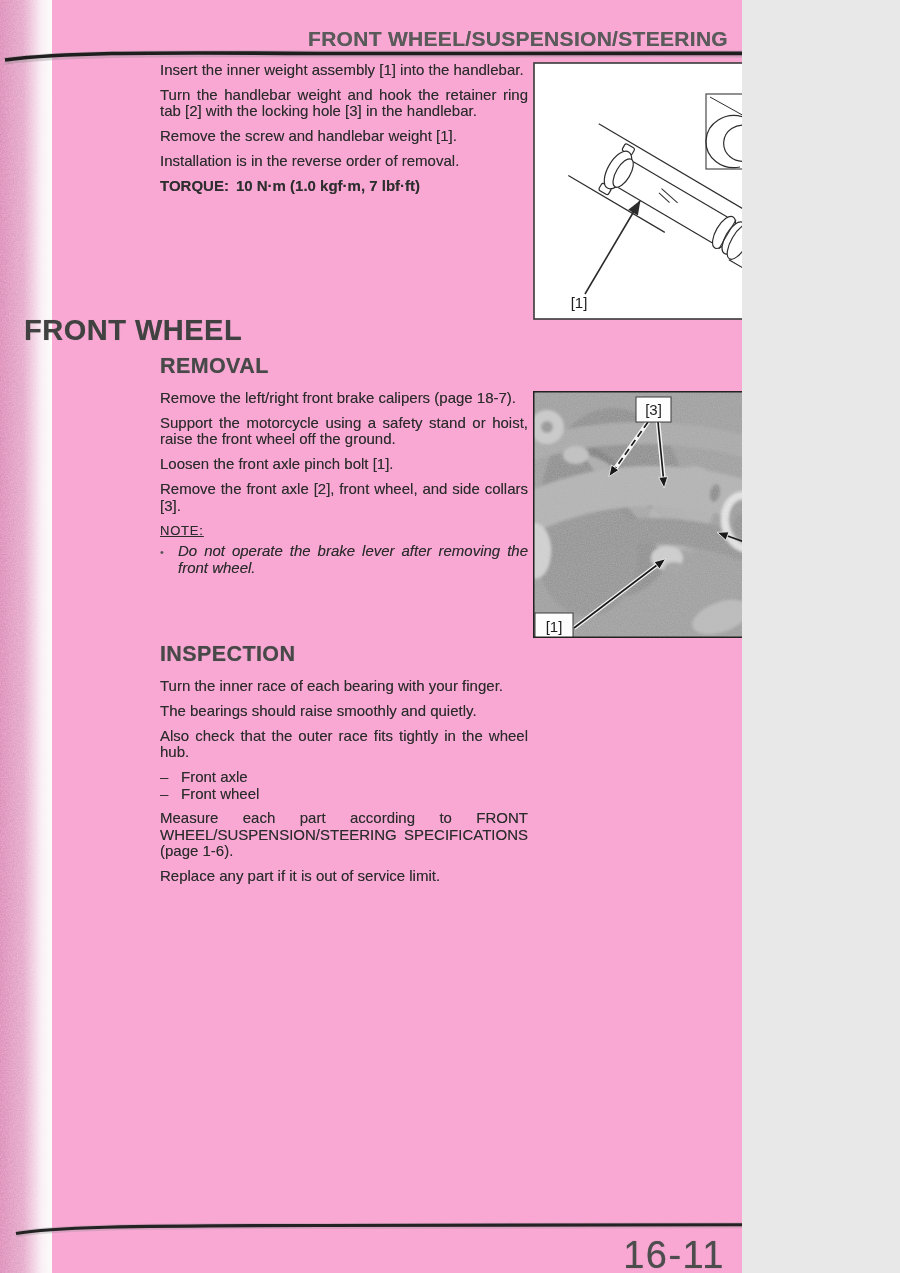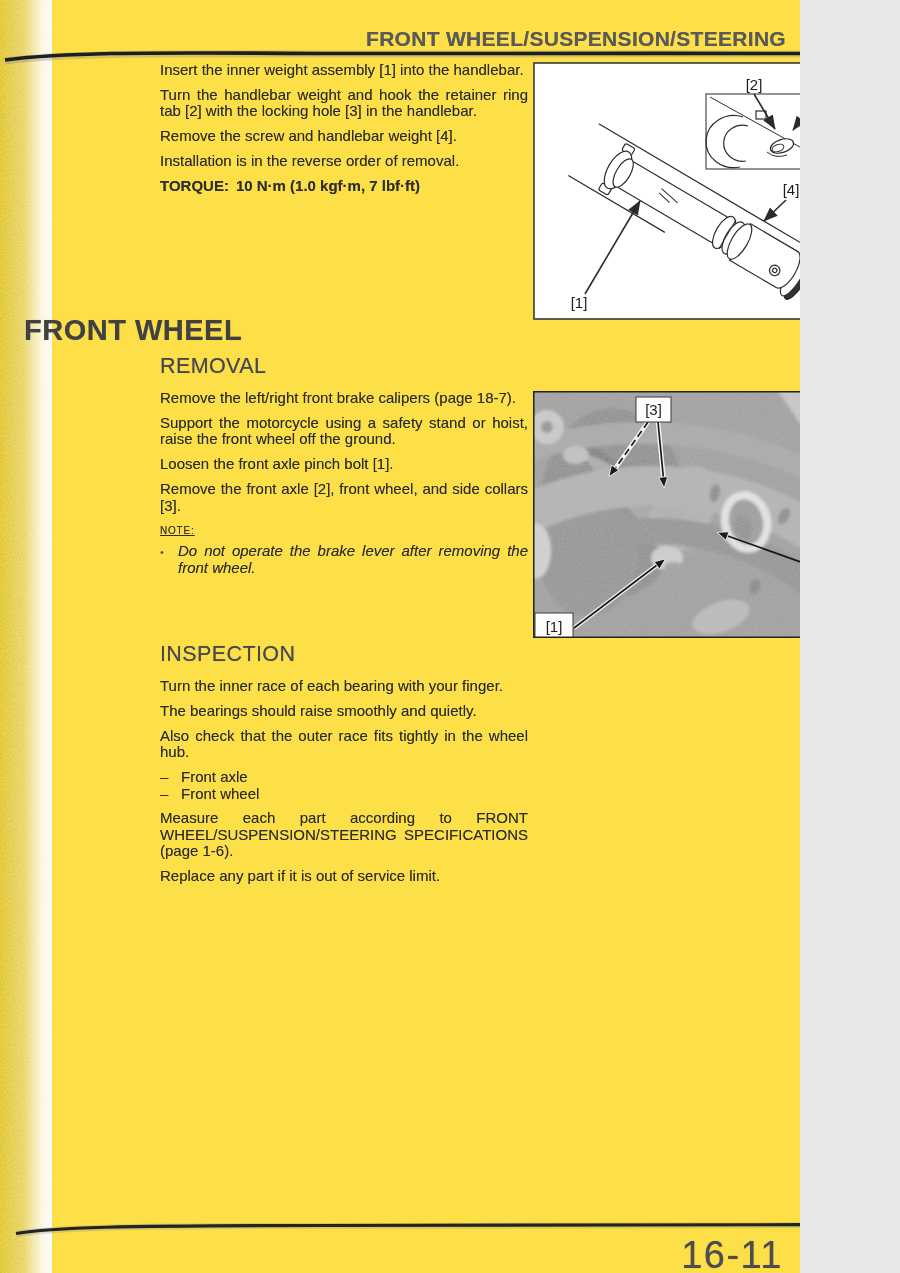--- a/index.html
+++ b/index.html
@@ -1,18 +1,18 @@
 <!DOCTYPE html>
 <html><head>
 <meta charset="utf-8">
 <style>
   html,body{margin:0;padding:0;background:#e8e8e8;}
   #page{
-    position:relative; width:800px; height:1273px;
-    background:#fde047; overflow:hidden;
+    position:relative; width:742px; height:1273px;
+    background:#f9a8d4; overflow:hidden;
     font-family:"Liberation Sans","DejaVu Sans",sans-serif;
     color:#2b2b2b;
   }
   
   .noise-band{position:absolute;left:0;top:0;mix-blend-mode:multiply;opacity:.75;}
   .noise-fade{position:absolute;left:0;top:0;width:52px;height:1273px;
     background:linear-gradient(to right, rgba(255,255,255,0) 0%, rgba(255,255,255,.25) 45%, rgba(255,255,255,.85) 80%, #fcfcfb 100%);}
   
   .header-title{
     position:absolute; top:27px; right:14px;
@@ -33,23 +33,23 @@
   }
   .torque{font-weight:700; color:#2e2e2e; margin-top:2px;}
   .torque .tv{margin-left:7px;}
   h1,h2{text-shadow:0 0 .7px rgba(110,110,110,.85);}
   #fw-title{
     position:absolute; left:24px; top:315px; margin:0;
     font-size:29px; line-height:30px; font-weight:700; color:#414141; letter-spacing:.5px;
   }
   .subhead{
     margin:0 0 12px 0; font-size:21.5px; line-height:23px;
-    font-weight:400; color:#484848; letter-spacing:.4px;
-  }
-  .note-label{font-size:10px; line-height:17px; letter-spacing:.8px; margin:3px 0 4px 0;
+    font-weight:700; color:#484848; letter-spacing:.4px;
+  }
+  .note-label{font-size:13px; line-height:17px; letter-spacing:.8px; margin:3px 0 4px 0;
     text-shadow:0 0 .35px rgba(70,70,70,.55);text-decoration:underline;}
   .bullet-row{display:flex; margin:0 0 8.5px 0;}
   .bullet{width:18px; flex:0 0 18px; font-size:11px; line-height:16.4px; color:#555; padding-top:1px;}
   .bullet-row .p{flex:1; margin:0;font-style:italic;}
   .dash-list{margin:0 0 8.5px 0;}
   .dash-row{display:flex; font-size:15px; line-height:16.4px;
     text-shadow:0 0 .35px rgba(70,70,70,.55);}
   .dash{width:21px; flex:0 0 21px; color:#333;}
   
   .fig{position:absolute; left:533px;}
@@ -82,21 +82,21 @@
 
   <div class="header-title">FRONT WHEEL/SUSPENSION/STEERING</div>
   <svg class="header-rule" width="900" height="22">
     <path d="M5,17 C60,10 130,9 320,10 C520,11 700,9 894,10" fill="none" stroke="#8a8a8a" stroke-width="7" opacity="0.35"></path>
     <path d="M5,16 C60,9 130,8 320,9.5 C520,10.5 700,8.5 894,9.5" fill="none" stroke="#1e1e1e" stroke-width="3.6"></path>
   </svg>
 
   <div class="col" id="colA">
     <p class="p">Insert the inner weight assembly [1] into the handlebar.</p>
     <p class="p">Turn the handlebar weight and hook the retainer ring tab [2] with the locking hole [3] in the handlebar.</p>
-    <p class="p">Remove the screw and handlebar weight [4].</p>
+    <p class="p">Remove the screw and handlebar weight [1].</p>
     <p class="p">Installation is in the reverse order of removal.</p>
     <p class="p torque"><span>TORQUE:</span><span class="tv">10 N·m (1.0 kgf·m, 7 lbf·ft)</span></p>
   </div>
 
   <div class="fig" id="fig1">
     <svg width="354" height="258" viewBox="0 0 354 258">
       <defs>
         <marker id="ah1" markerWidth="11" markerHeight="8" refX="8.5" refY="3.5" orient="auto">
           <path d="M0,0 L9,3.5 L0,7 Z" fill="#2b2b2b"></path>
         </marker>

